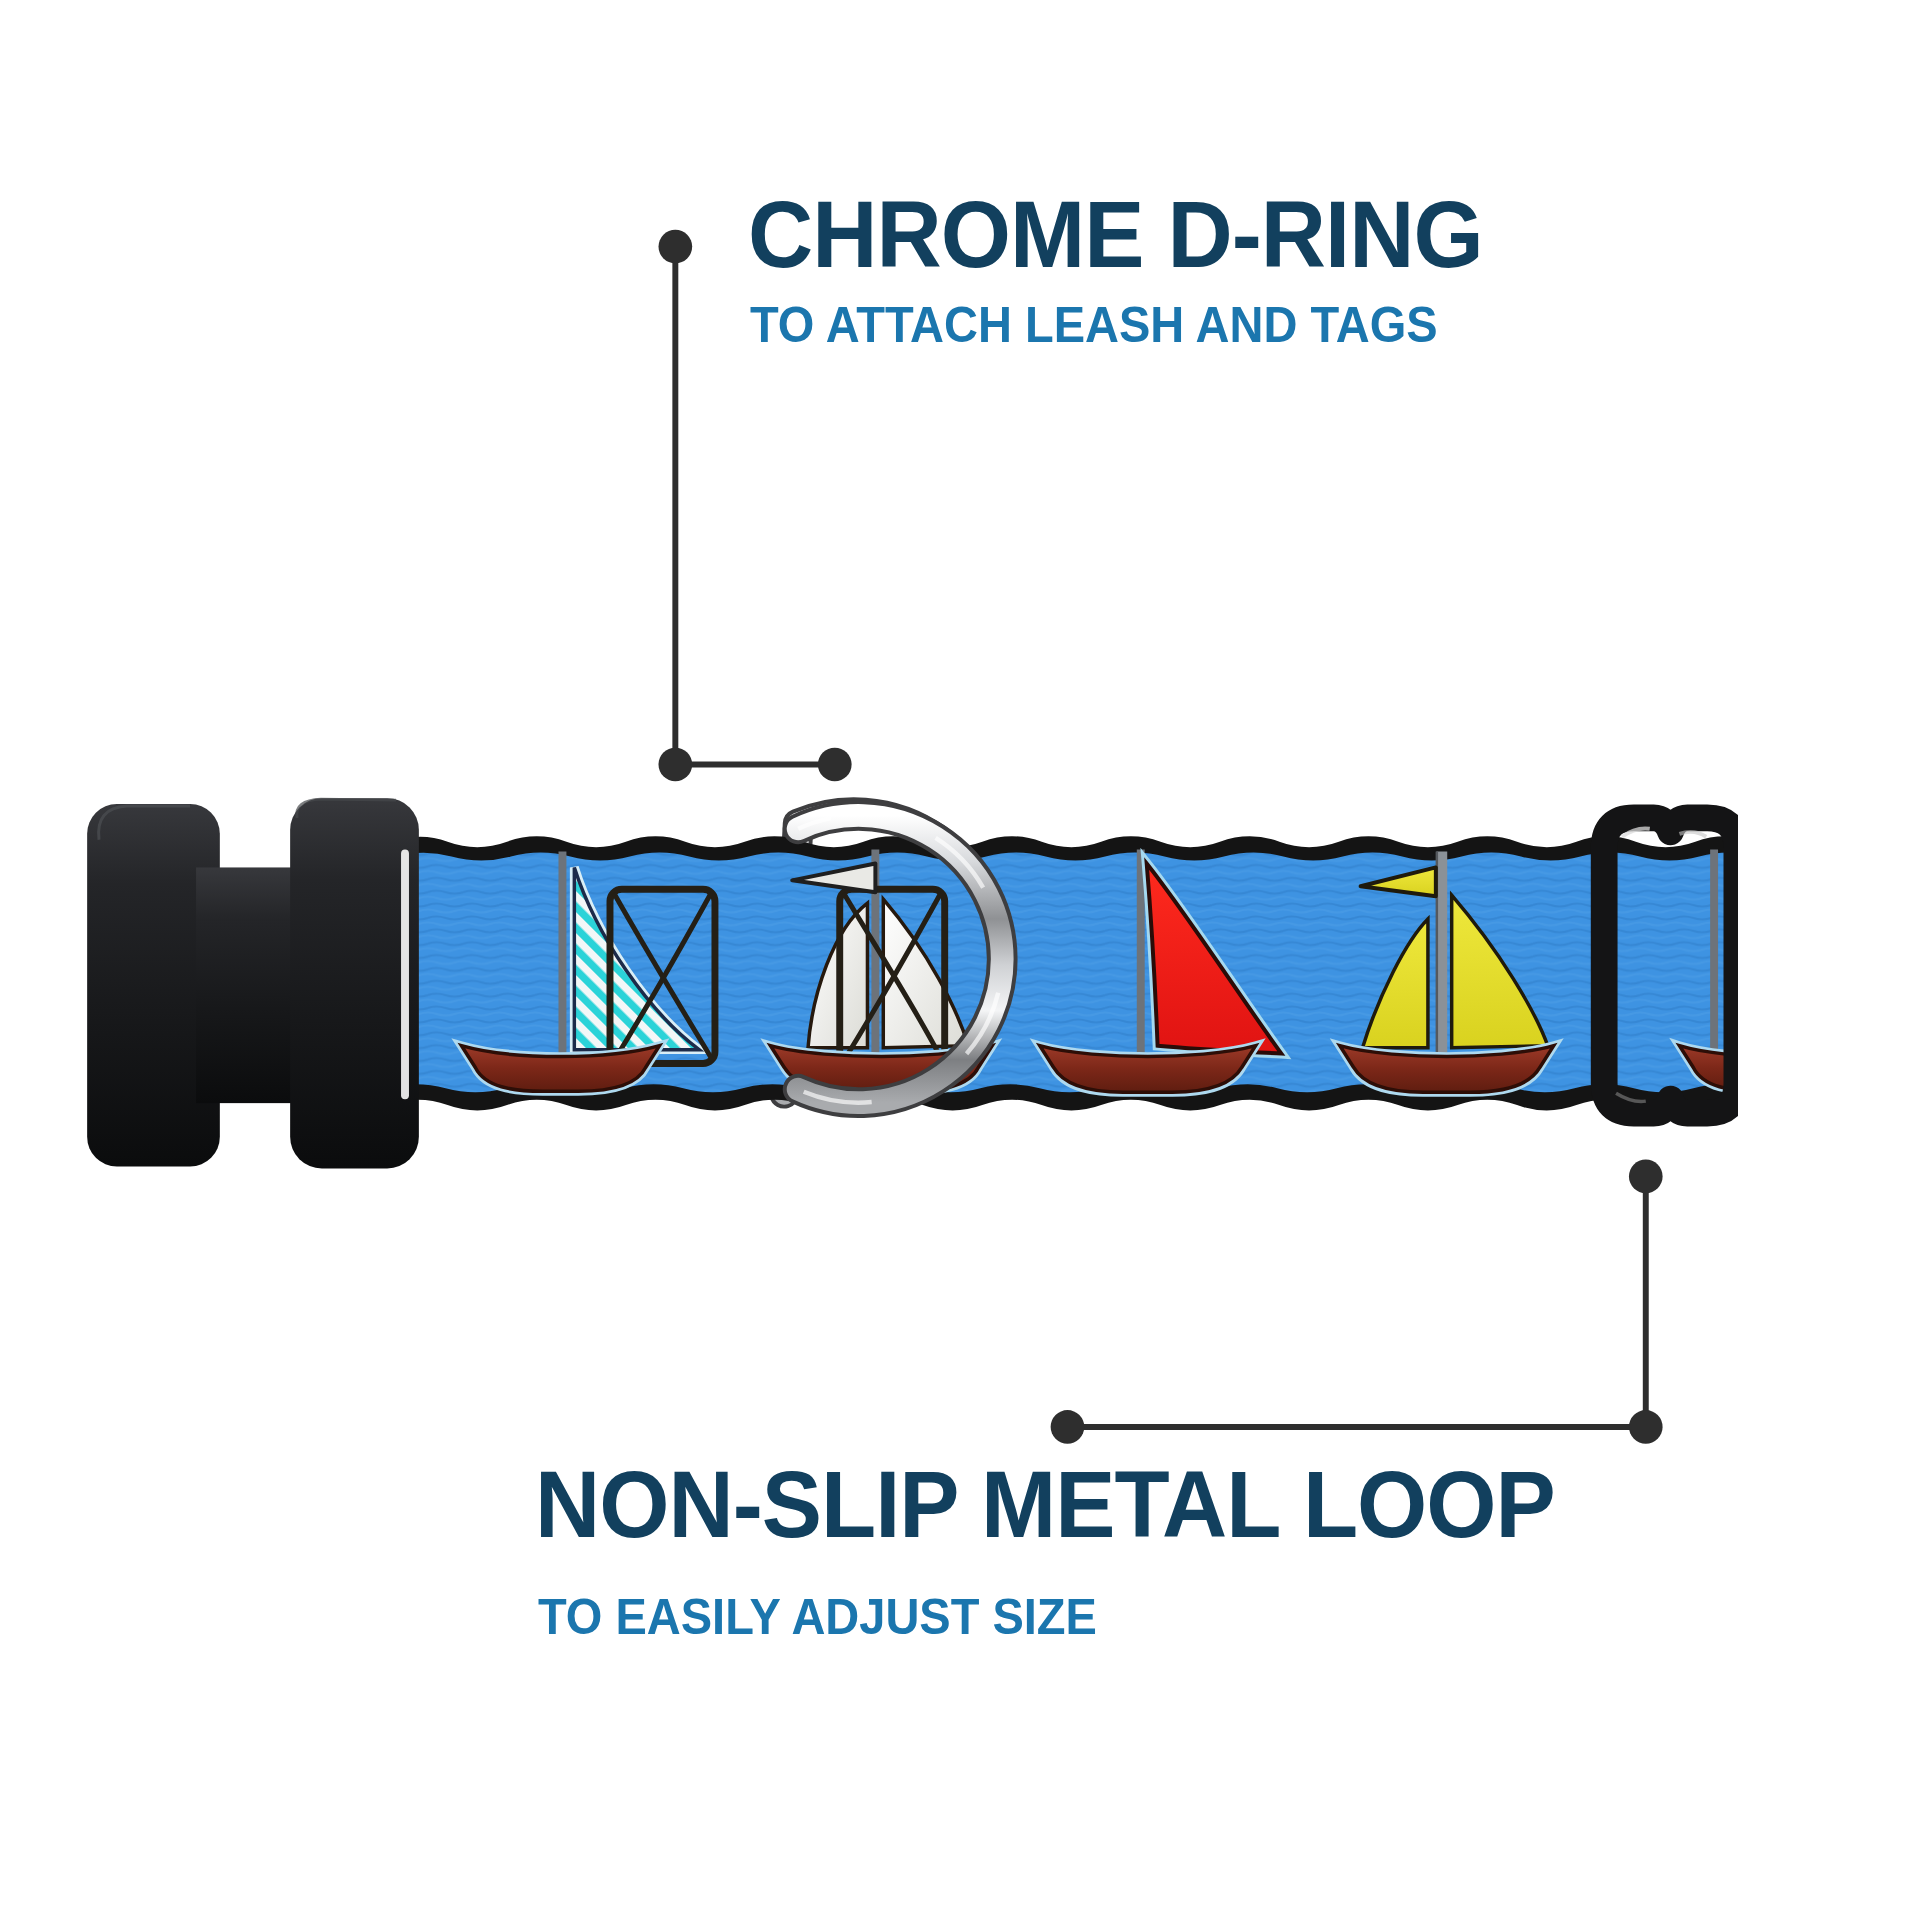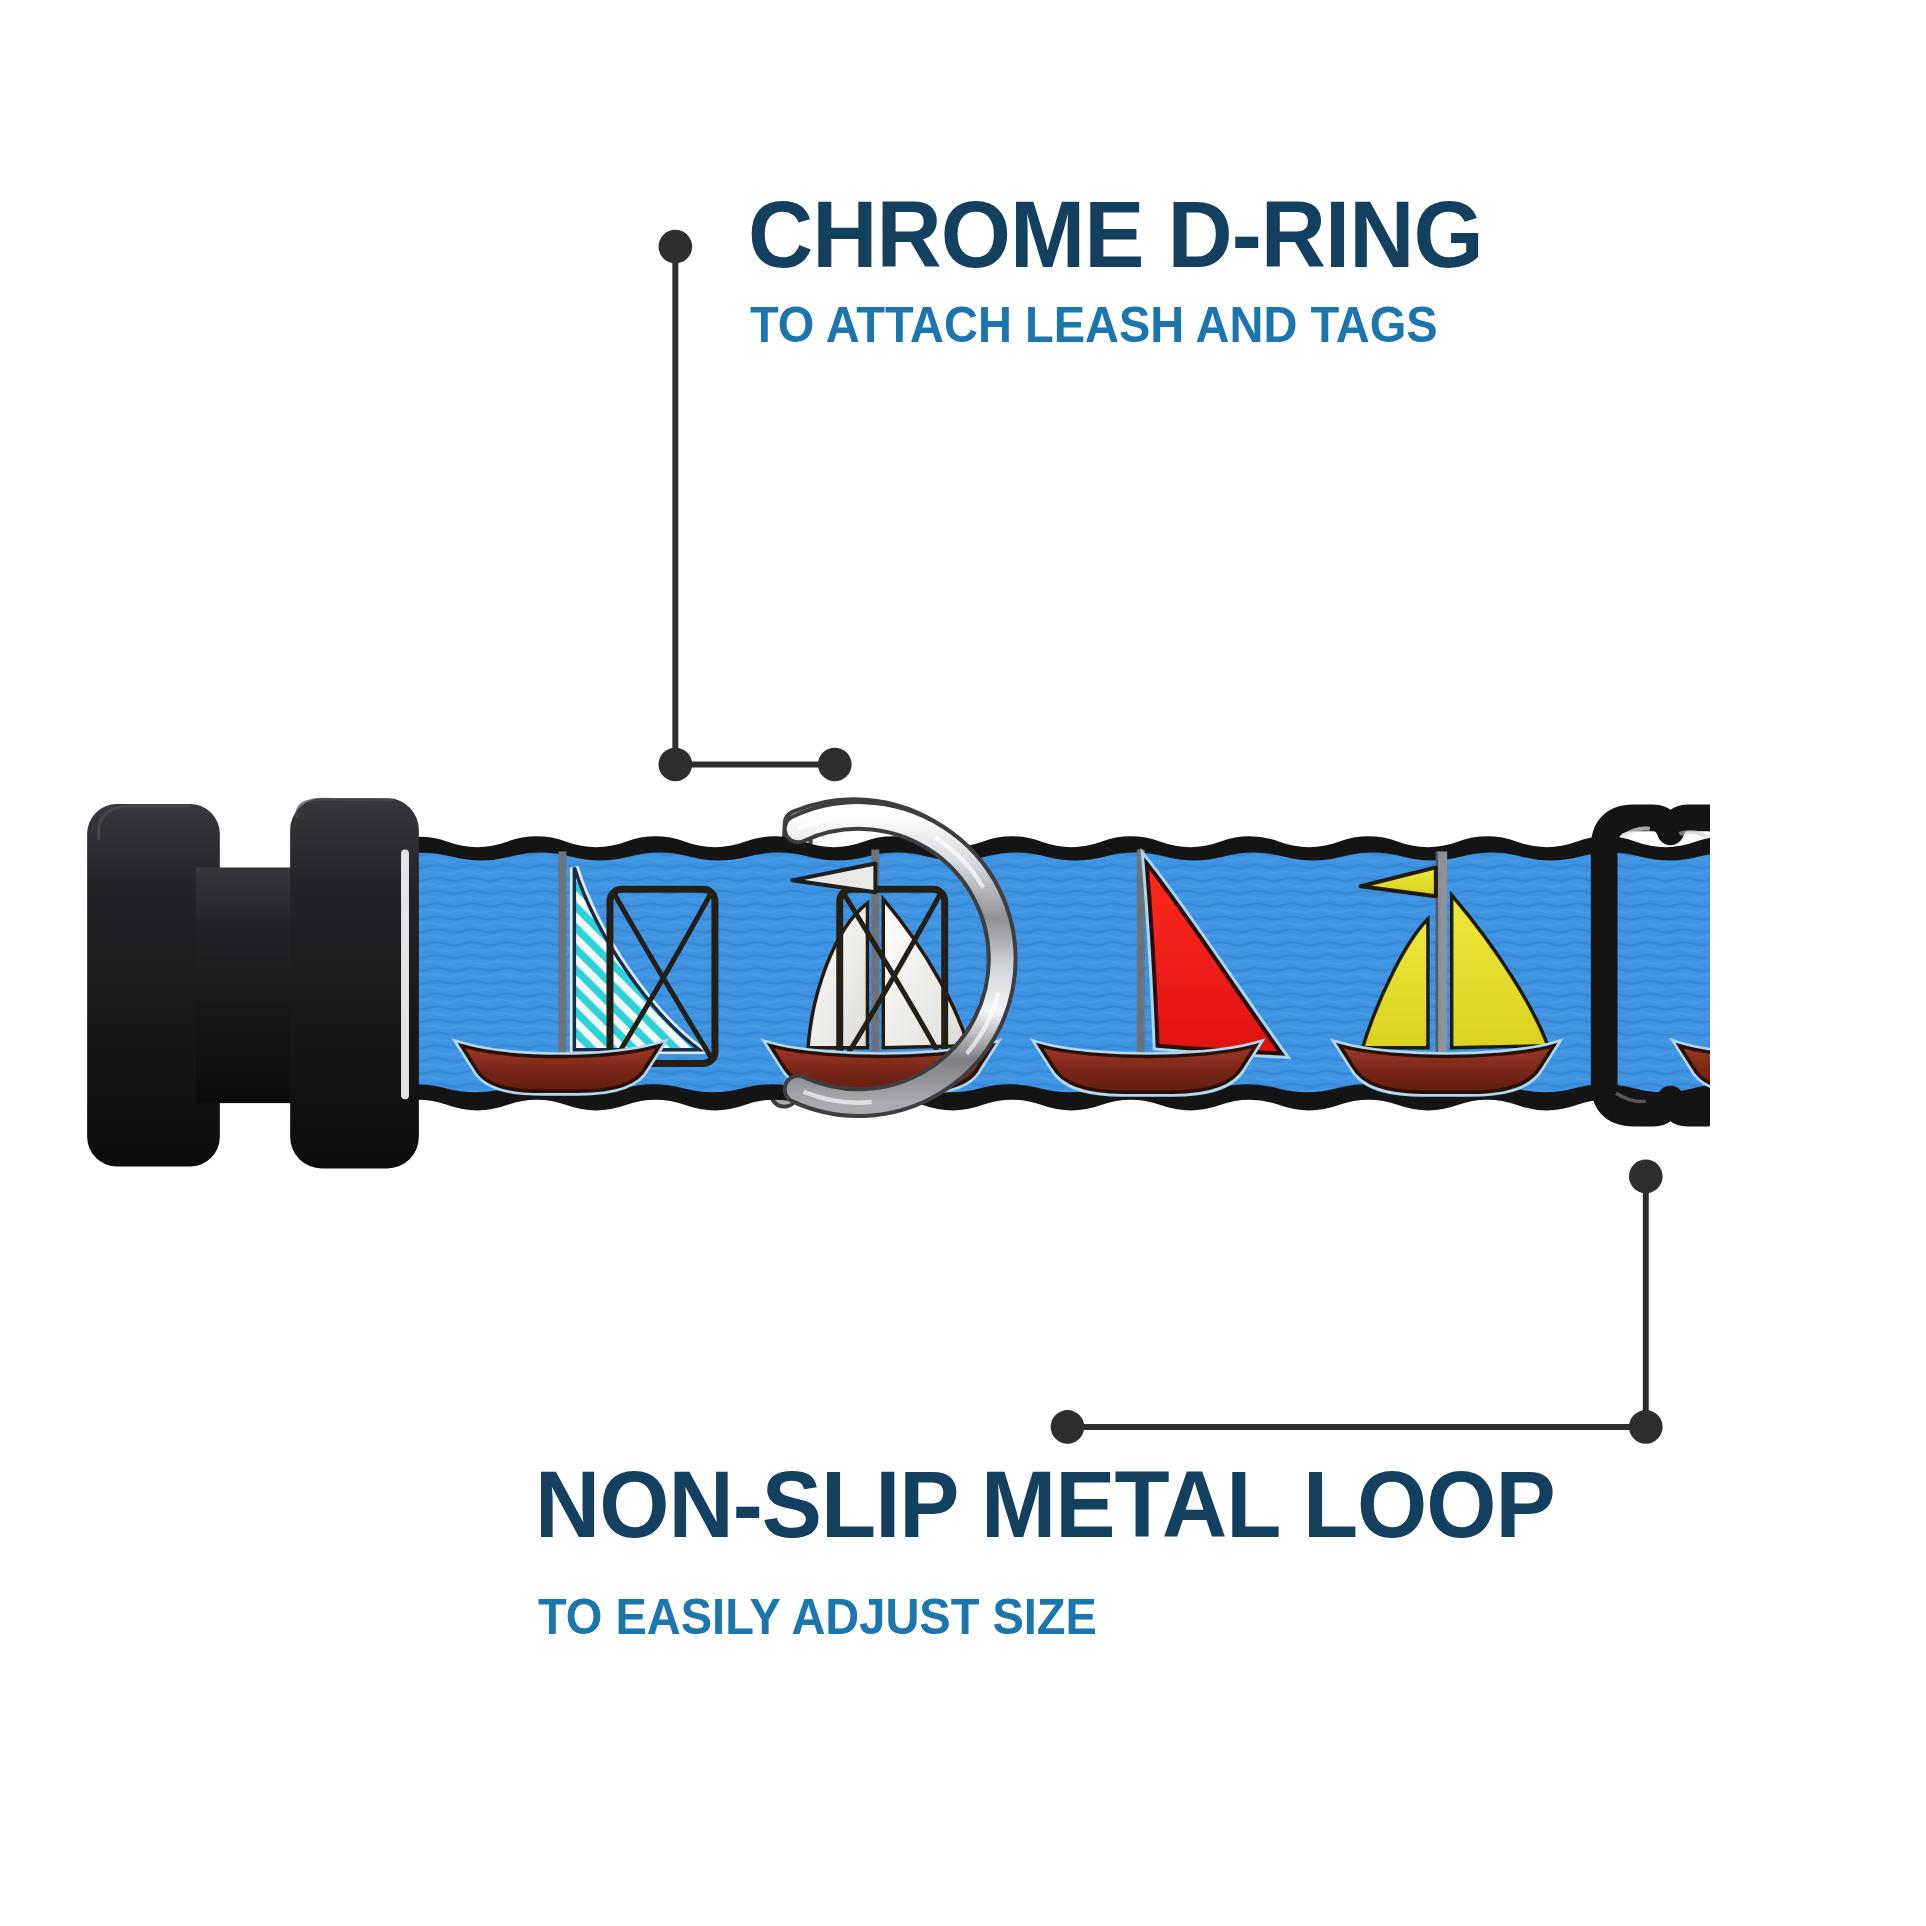--- a/index.html
+++ b/index.html
@@ -1,19 +1,20 @@
 <!DOCTYPE html>
 <html><head>
 <meta charset="utf-8">
 <style>
   html,body{margin:0;padding:0;background:#ffffff;}
   #canvas{
     position:relative;width:1710px;height:1927px;overflow:hidden;
     background:var(--background_white,#ffffff);
     font-family:"Liberation Sans",sans-serif;
+    padding-left:28px;
   }
   #scene{position:absolute;left:0;top:0;}
   .co-title{
     position:absolute;font-weight:bold;font-size:95px;letter-spacing:-1px;line-height:1;
     color:var(--callout_title,#12405E);white-space:nowrap;
     transform:scaleX(.95);transform-origin:left top;
   }
   .co-sub{
     position:absolute;font-weight:bold;font-size:50px;line-height:1;
     color:var(--callout_subtitle,#1B76AE);white-space:nowrap;

